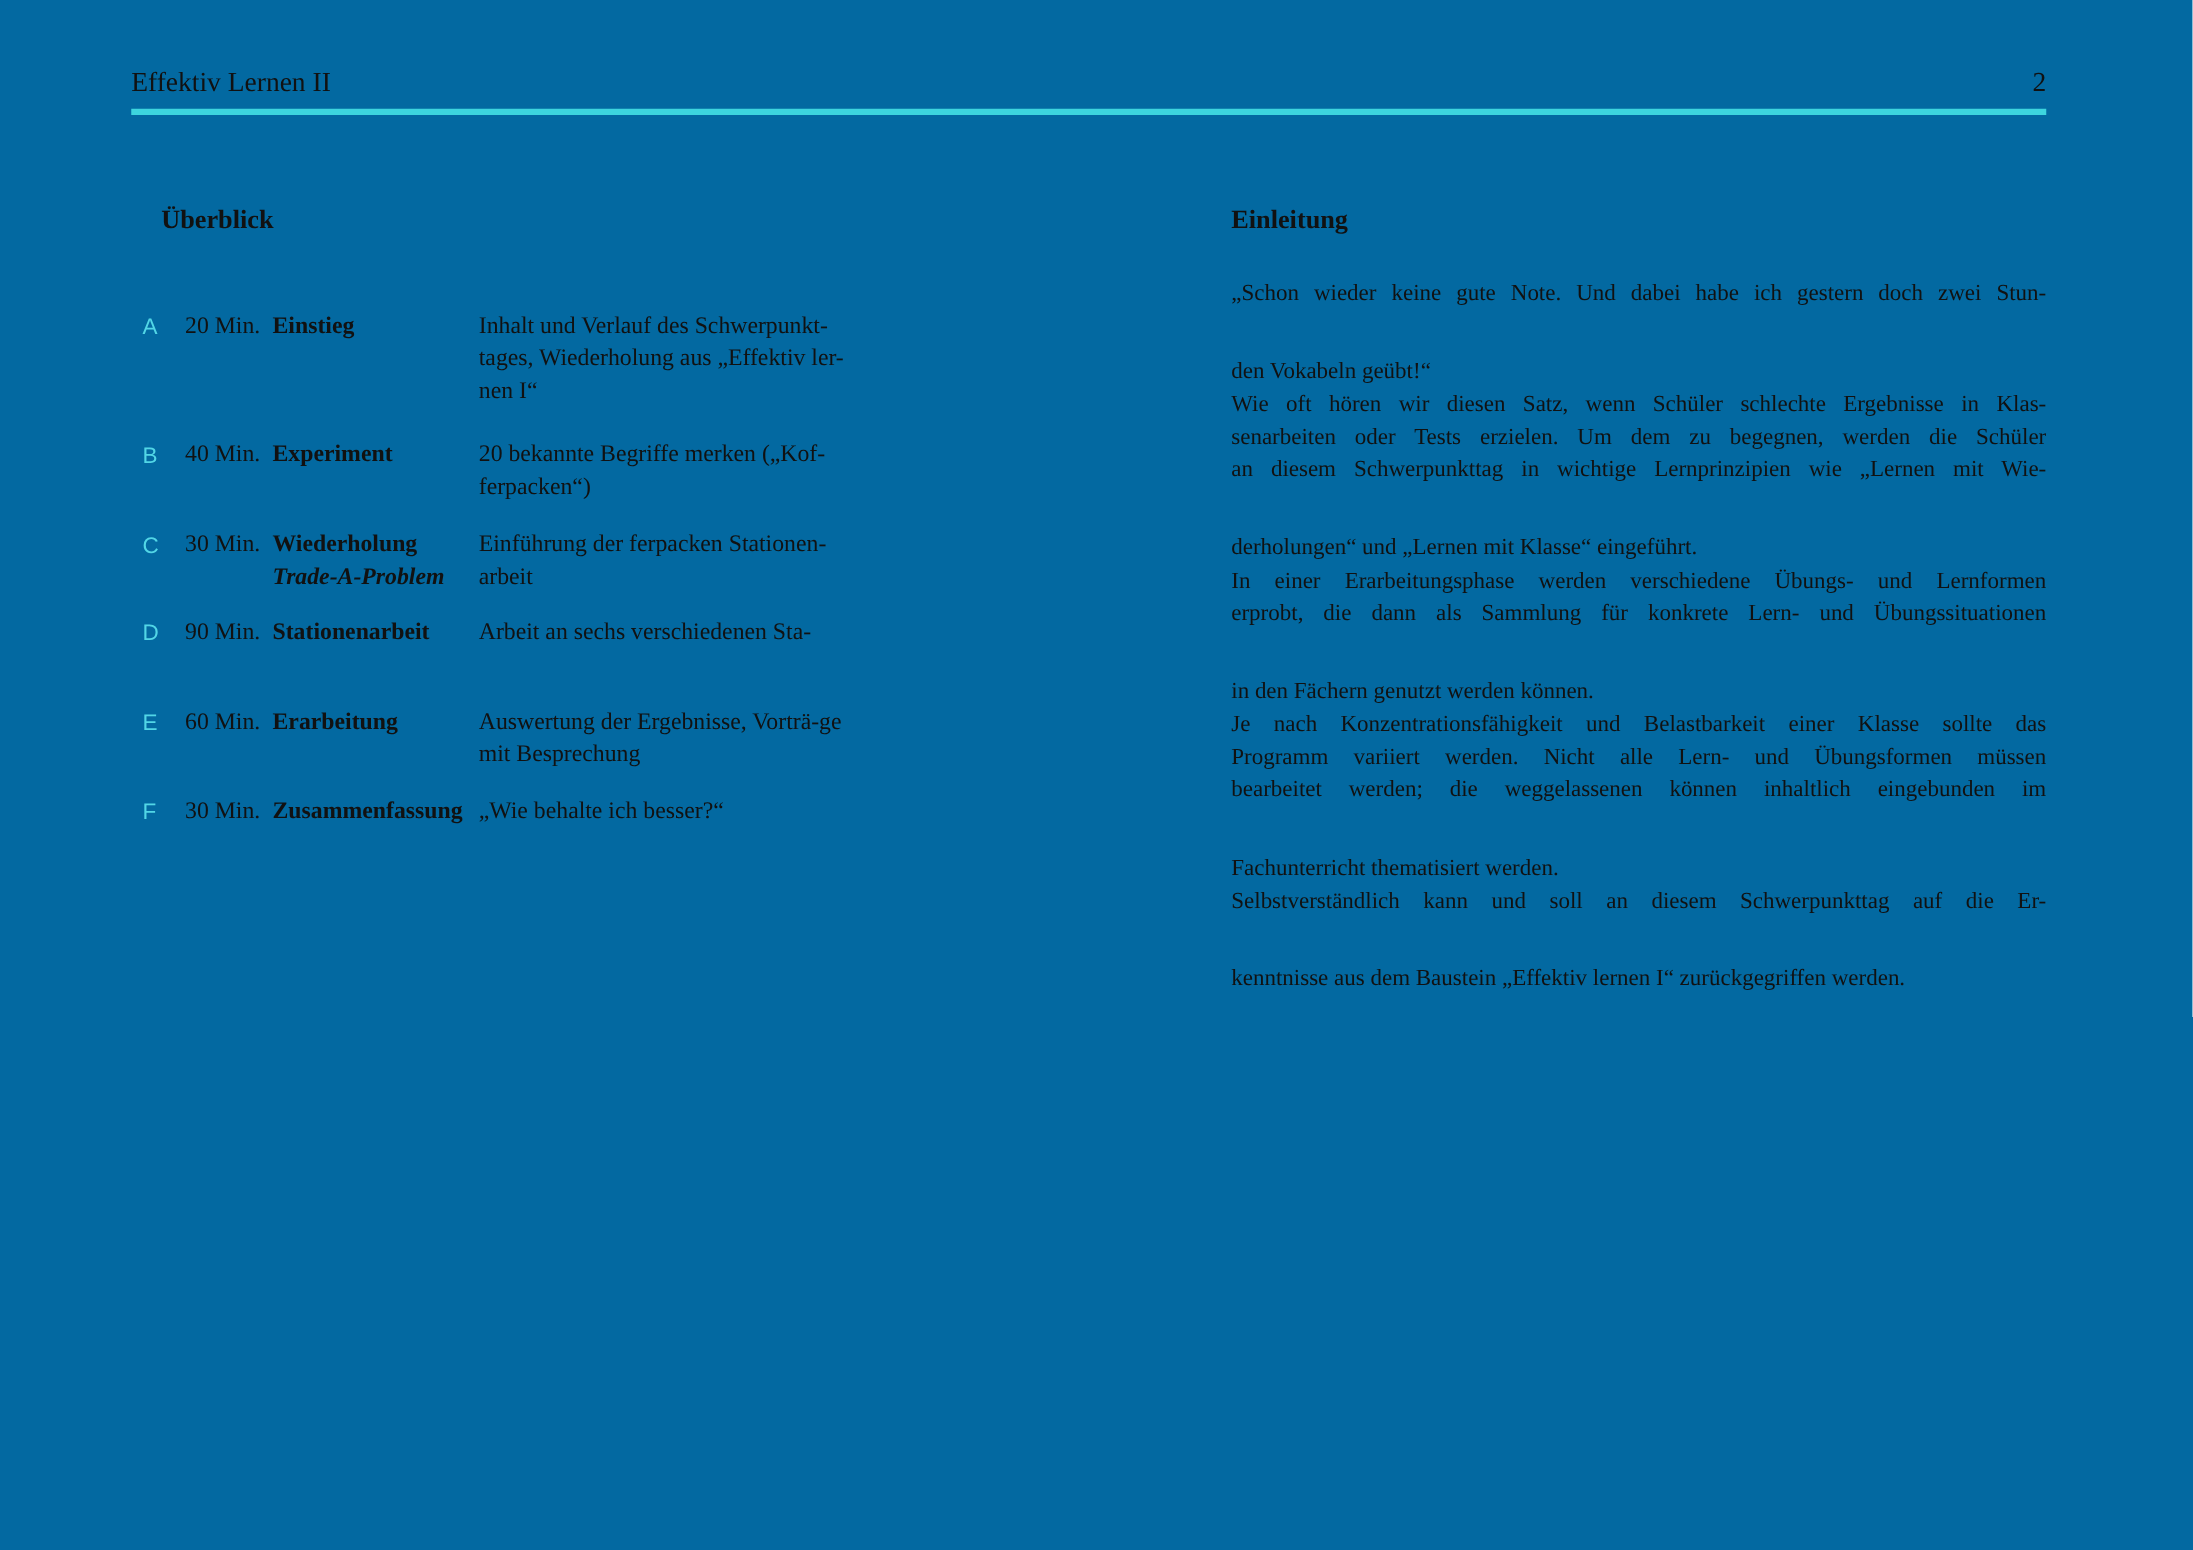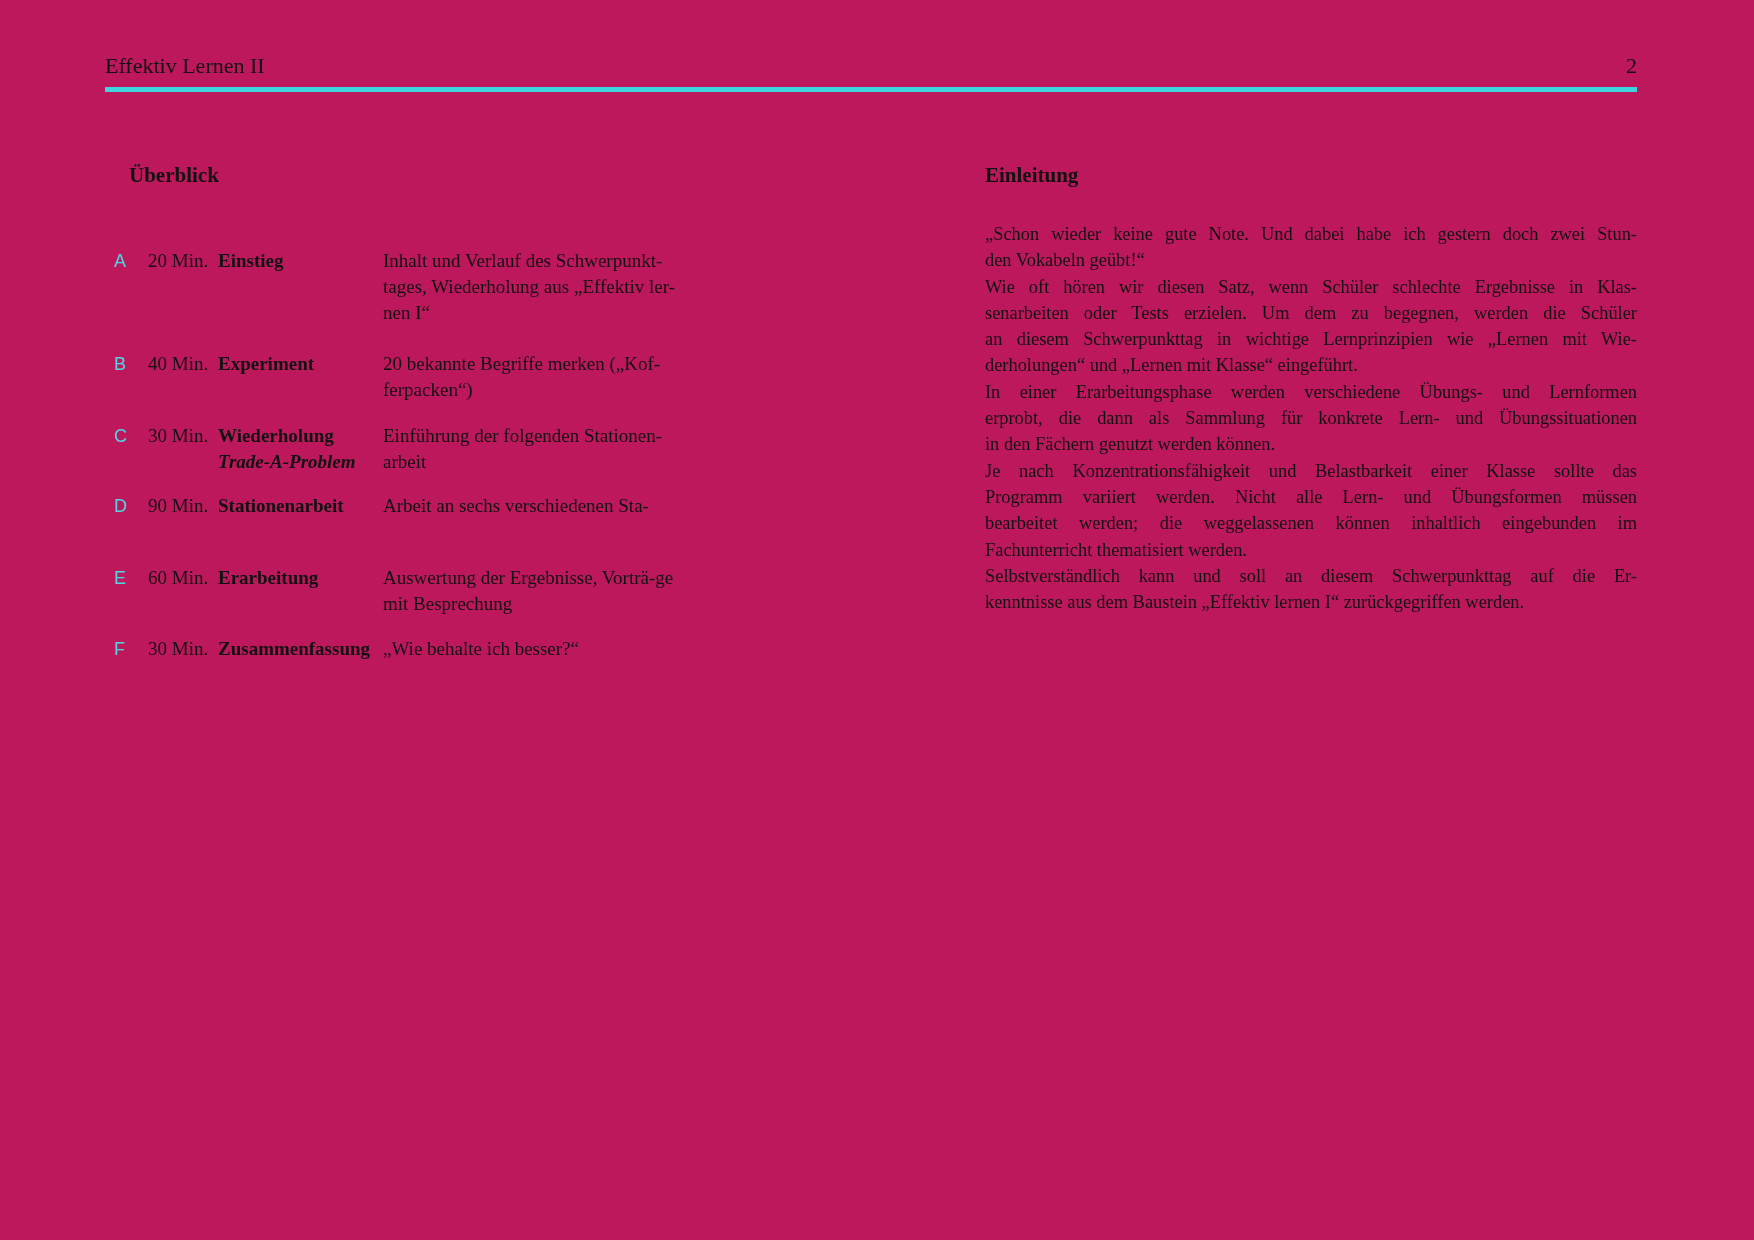--- a/index.html
+++ b/index.html
@@ -1,19 +1,19 @@
 <!DOCTYPE html>
 <html lang="de"><head>
 <meta charset="utf-8">
 <style>
   html,body{margin:0;padding:0;background:#ffffff;}
   .page{
     position:relative;
     width:1754px;height:1240px;
-    background:#be185d;
+    background:#0369a1;
     font-family:"Liberation Serif","DejaVu Serif",serif;
     color:#111111;
     overflow:hidden;
   }
   
   .header-title{
     position:absolute;left:105px;top:54px;
     font-size:22px;line-height:24px;
   }
   .page-number{
@@ -50,21 +50,21 @@
   .ov-desc{left:278px;width:370px;}
   .dline{display:block;white-space:nowrap;}
   .row-a{top:248px;} .row-b{top:351px;} .row-c{top:423px;}
   .row-d{top:493px;} .row-e{top:565px;} .row-f{top:636px;}
   
   .intro-lines{
     position:absolute;left:985px;top:221px;width:652px;
     font-size:18.4px;line-height:26.3px;
   }
   .il{text-align:justify;text-align-last:justify;font-family:Liberation Serif, serif;}
-  .il.end{text-align-last:left;}
+  .il.end{text-align-last:left;margin-top:36px;}
 </style>
 </head>
 <body>
 
 <div class="page">
 
   <div class="header-title">Effektiv Lernen II</div>
   <div class="page-number">2</div>
   <div class="rule"></div>
 
@@ -99,21 +99,21 @@
   </div>
 
   <div class="ov-row row-c">
     <span class="cell ov-letter">C</span>
     <span class="cell ov-time">30 Min.</span>
     <span class="cell ov-title">
       <span>Wiederholung</span>
       <span class="sub">Trade-A-Problem</span>
     </span>
     <span class="cell ov-desc">
-      <span class="dline">Einführung der folgenden Stationen-</span>
+      <span class="dline">Einführung der ferpacken Stationen-</span>
       <span class="dline">arbeit</span>
       <span class="dline"></span>
     </span>
   </div>
 
   <div class="ov-row row-d">
     <span class="cell ov-letter">D</span>
     <span class="cell ov-time">90 Min.</span>
     <span class="cell ov-title">
       <span>Stationenarbeit</span>

